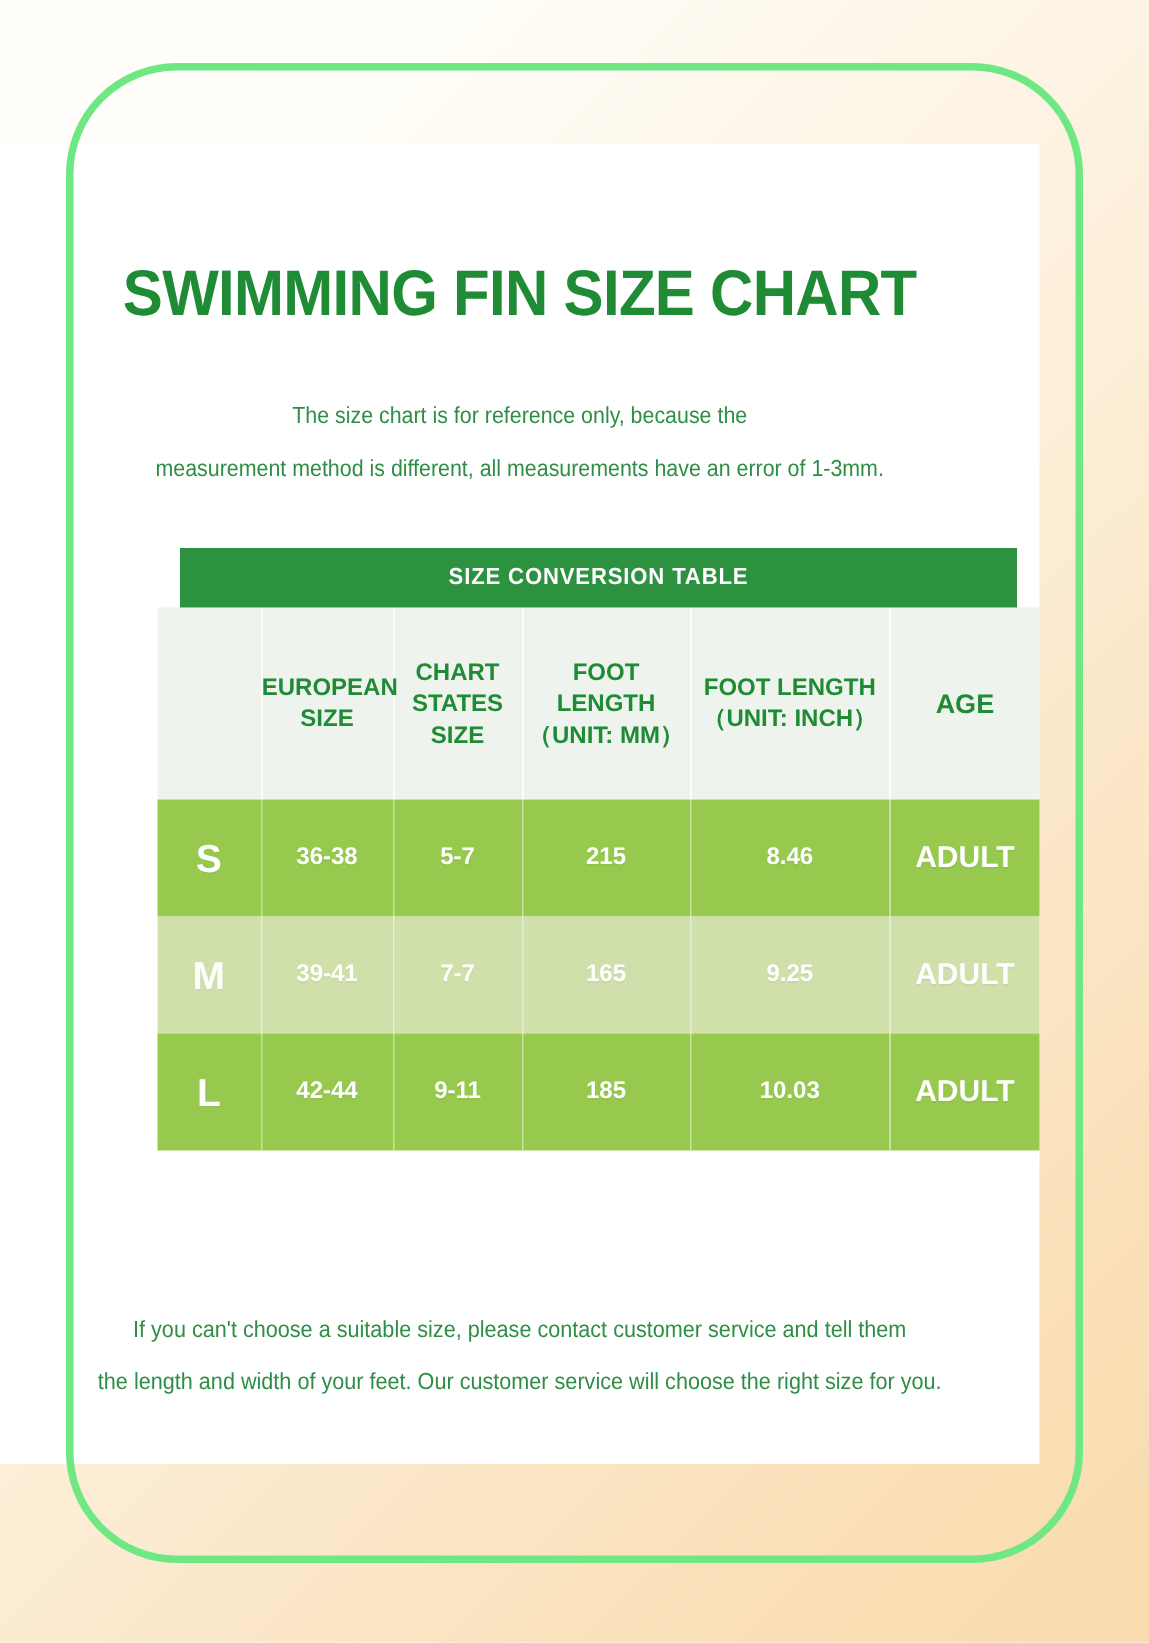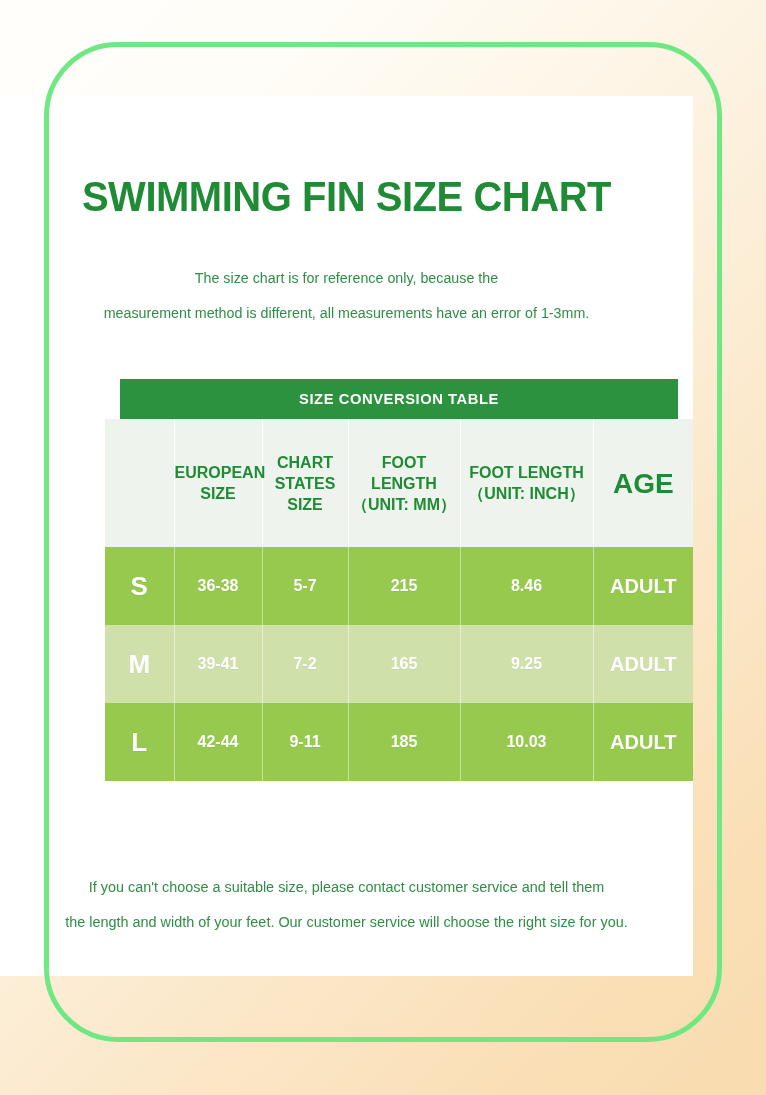--- a/index.html
+++ b/index.html
@@ -92,21 +92,20 @@
   .subtitle.l2 { top: 208px; }
 
   
   #table {
     position: absolute;
     left: 105px;
     top: 269px;
     width: 588px;
     border-collapse: collapse;
     table-layout: fixed;
-    margin-top: 14px;
   }
   #table td, #table th {
     padding: 0;
     margin: 0;
   }
 
   .banner {
     height: 40px;
     background: #2d9240;
     color: #ffffff;
@@ -128,21 +127,21 @@
     font-weight: bold;
     font-size: 16px;
     line-height: 21px;
     border-left: 1px solid #ffffff;
     border-right: 1px solid #ffffff;
   }
   .hrow td.hc-blank { border-left: none; }
   .hrow td.hc-age {
     font-family: "Liberation Sans", sans-serif;
     font-weight: bold;
-    font-size: 28px;
+    font-size: 18px;
     border-right: none;
   }
 
   .drow td {
     height: 78px;
     vertical-align: middle;
     text-align: center;
     color: #ffffff;
     font-family: "Liberation Sans Narrow", "Liberation Sans", sans-serif;
     font-weight: bold;
@@ -235,21 +234,21 @@
           <td class="num">36-38</td>
           <td class="num">5-7</td>
           <td class="num">215</td>
           <td class="num">8.46</td>
           <td class="age">ADULT</td>
         </tr>
 
         <tr class="drow light">
           <td class="sz">M</td>
           <td class="num">39-41</td>
-          <td class="num">7-2</td>
+          <td class="num">7-7</td>
           <td class="num">165</td>
           <td class="num">9.25</td>
           <td class="age">ADULT</td>
         </tr>
 
         <tr class="drow dark">
           <td class="sz">L</td>
           <td class="num">42-44</td>
           <td class="num">9-11</td>
           <td class="num">185</td>

